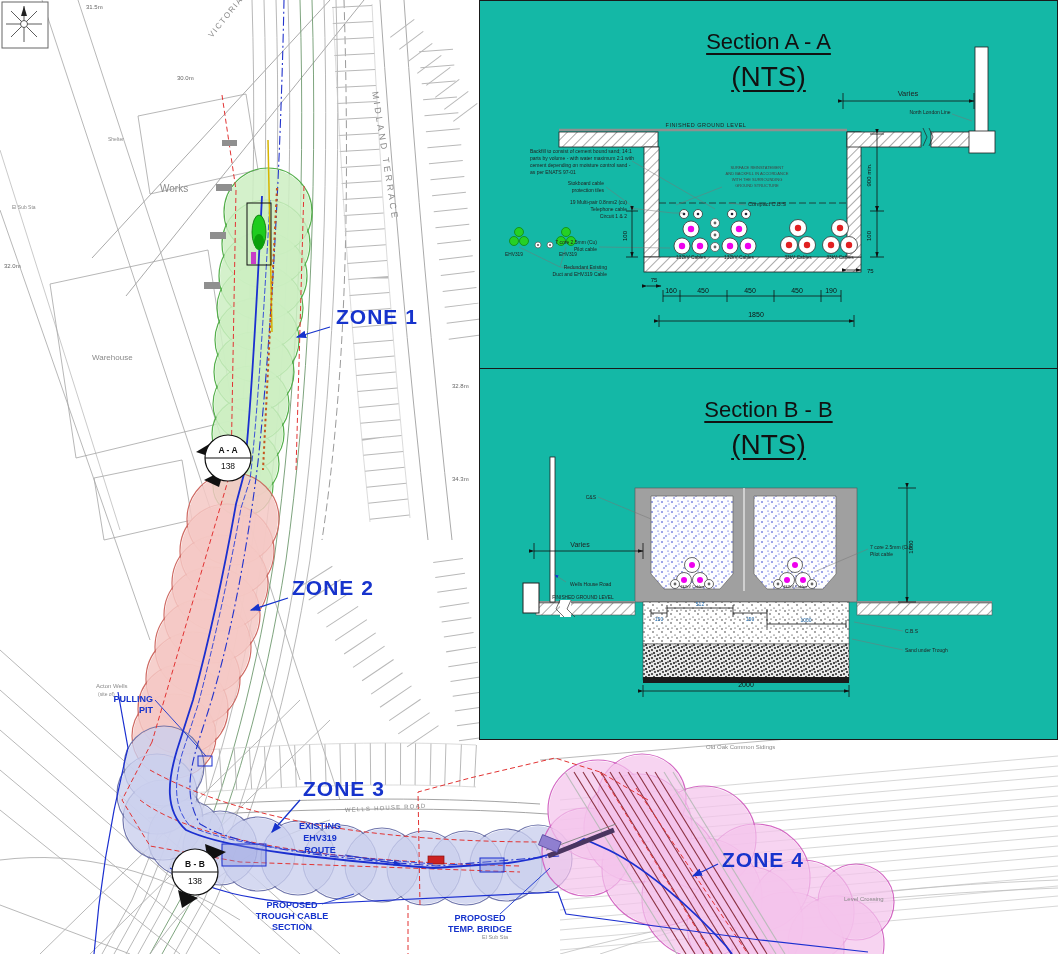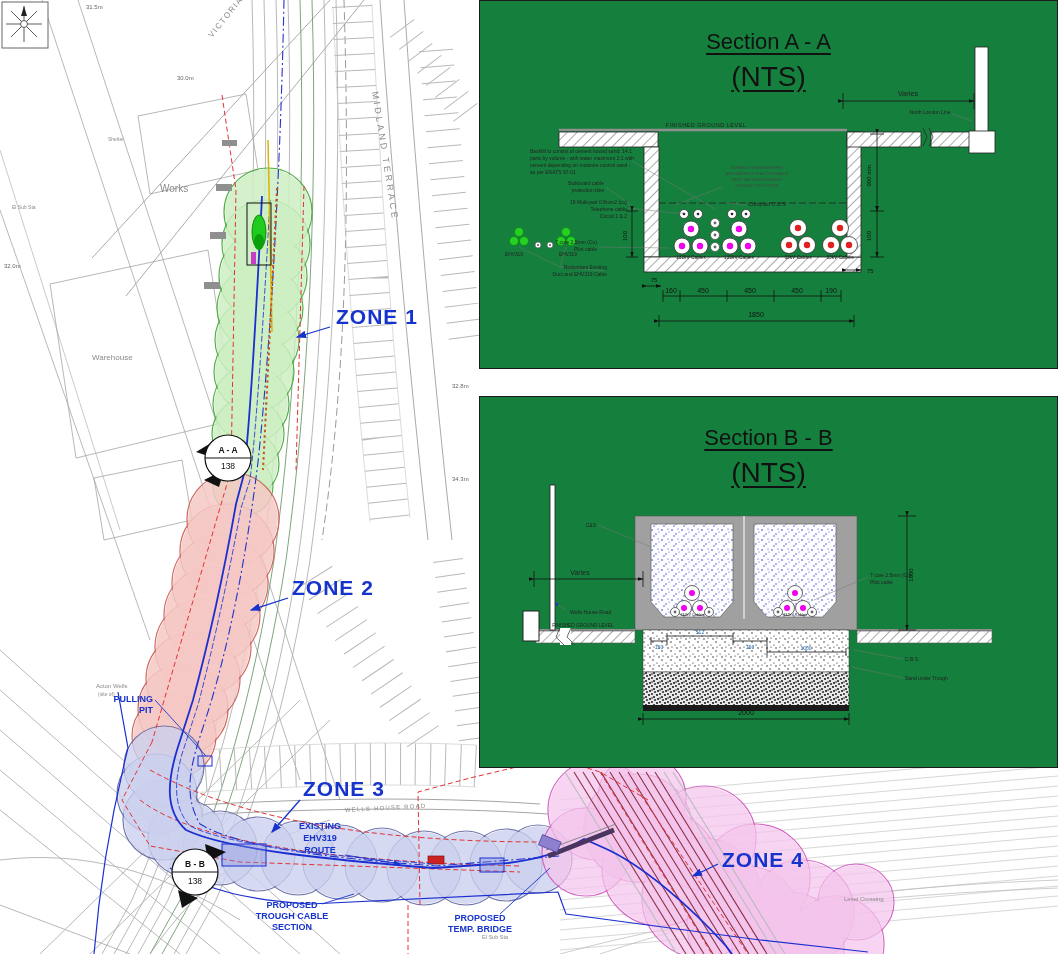--- a/index.html
+++ b/index.html
@@ -1,20 +1,20 @@
 <!DOCTYPE html>
 <html><head>
 <meta charset="utf-8">
 <style>
   html,body{margin:0;padding:0;background:#e8e8e8;font-family:"Liberation Sans",sans-serif;}
   #app{position:relative;width:1058px;height:954px;background:#ffffff;overflow:hidden;outline:1px solid #888;}
   #map{position:absolute;left:0;top:0;}
-  .panel{position:absolute;background:#15803d;border:1px solid #1a1a1a;box-sizing:border-box;}
+  .panel{position:absolute;background:#14b8a6;border:1px solid #1a1a1a;box-sizing:border-box;}
   #panelA{left:479px;top:0;width:579px;height:369px;}
-  #panelB{left:479px;top:368px;width:579px;height:372px;margin-top:28px;}
+  #panelB{left:479px;top:368px;width:579px;height:372px;}
   .sec-title{position:absolute;left:0;right:0;text-align:center;color:#111;}
   .sec-title .t{font-size:22px;text-decoration:underline;text-underline-offset:4px;}
   .sec-title .n{font-size:28px;text-decoration:underline;text-underline-offset:4px;}
   svg text{font-family:"Liberation Sans",sans-serif;}
   .lbl{fill:#8a8a8a;}
   .blue{fill:#1633cc;font-weight:bold;}
   .dim{fill:#111;}
   .ann{fill:#222;}
 </style>
 </head>

